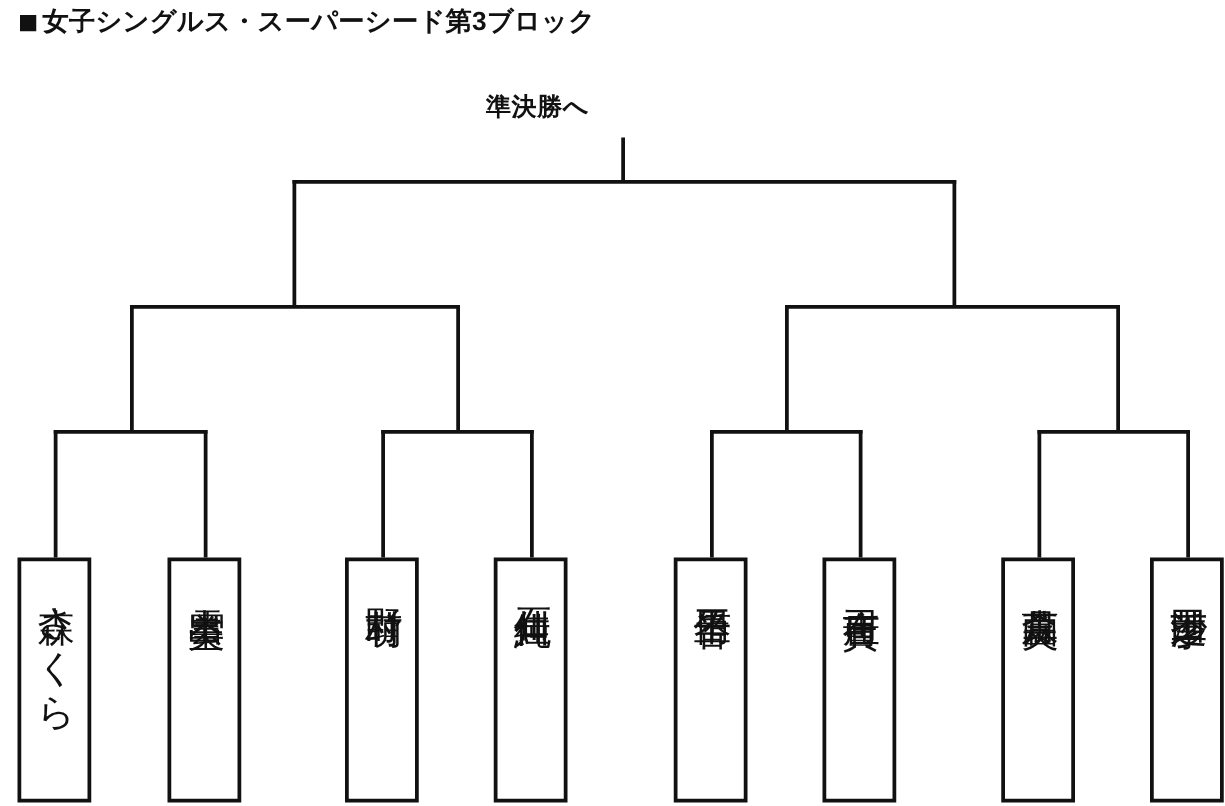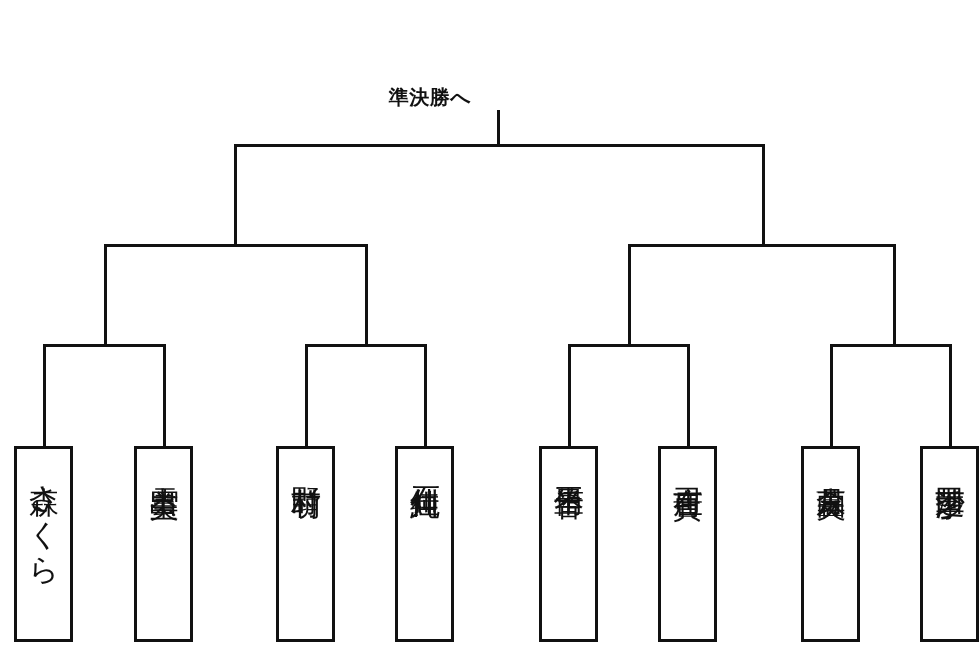--- a/index.html
+++ b/index.html
@@ -50,21 +50,20 @@
   .dest-label {
     position: absolute;
     left: 0;
     top: 72px;
     width: 860px;
     text-align: center;
     font-size: 20px;
     font-weight: 700;
     color: #111111;
     letter-spacing: 0.5px;
-    margin-top: 12px;
   }
 
   
   .hbar {
     position: absolute;
     height: 3px;
     background: #111111;
   }
   .vbar {
     position: absolute;
@@ -101,20 +100,24 @@
     color: #111111;
     white-space: nowrap;
     font-family: "DejaVu Sans", "Liberation Sans", sans-serif;
   }
 </style>
 </head>
 <body>
 
 <div id="stage">
 
+  <div class="title-row">
+    <span class="title-bullet"></span>
+    <span class="title-text">女子シングルス・スーパーシード第3ブロック</span>
+  </div>
 
   <div class="dest-label">準決勝へ</div>
 
   <div class="stem" style="left:497px; top:110px; height:36px;"></div>
 
   <div class="hbar" style="left:234px; top:144px; width:531px;"></div>
   <div class="vbar" style="left:234px; top:144px; height:102px;"></div>
   <div class="vbar" style="left:762px; top:144px; height:102px;"></div>
 
   <div class="hbar" style="left:104px; top:244px; width:264px;"></div>

